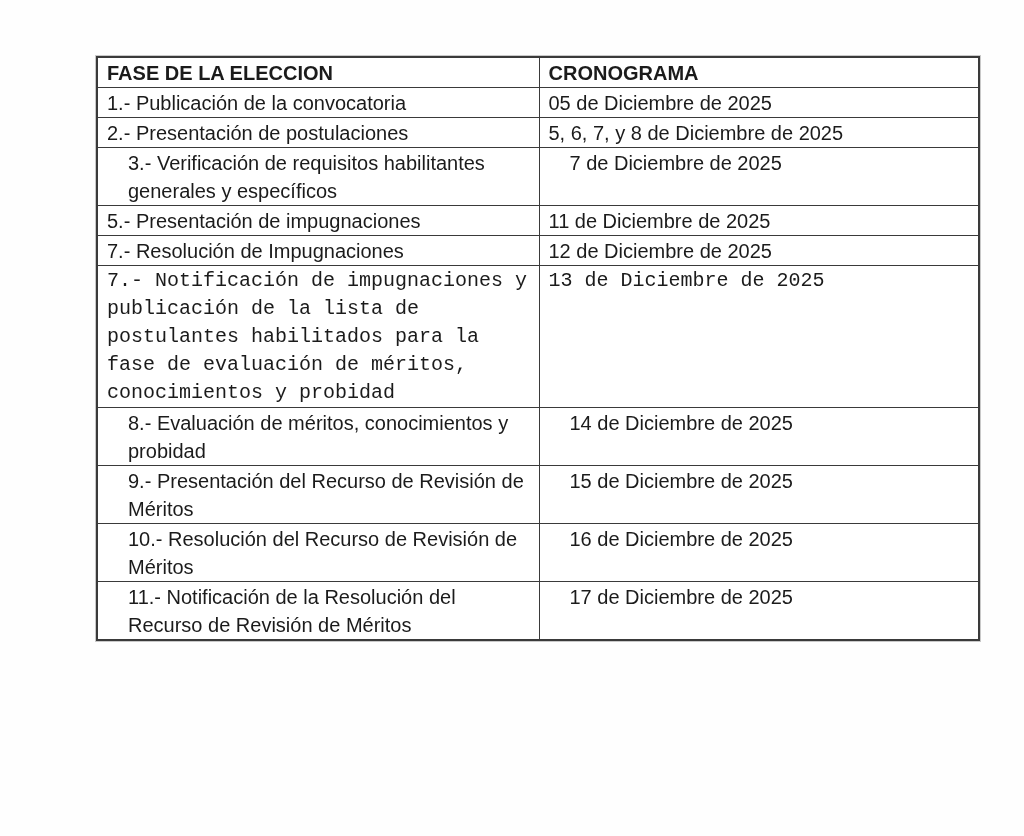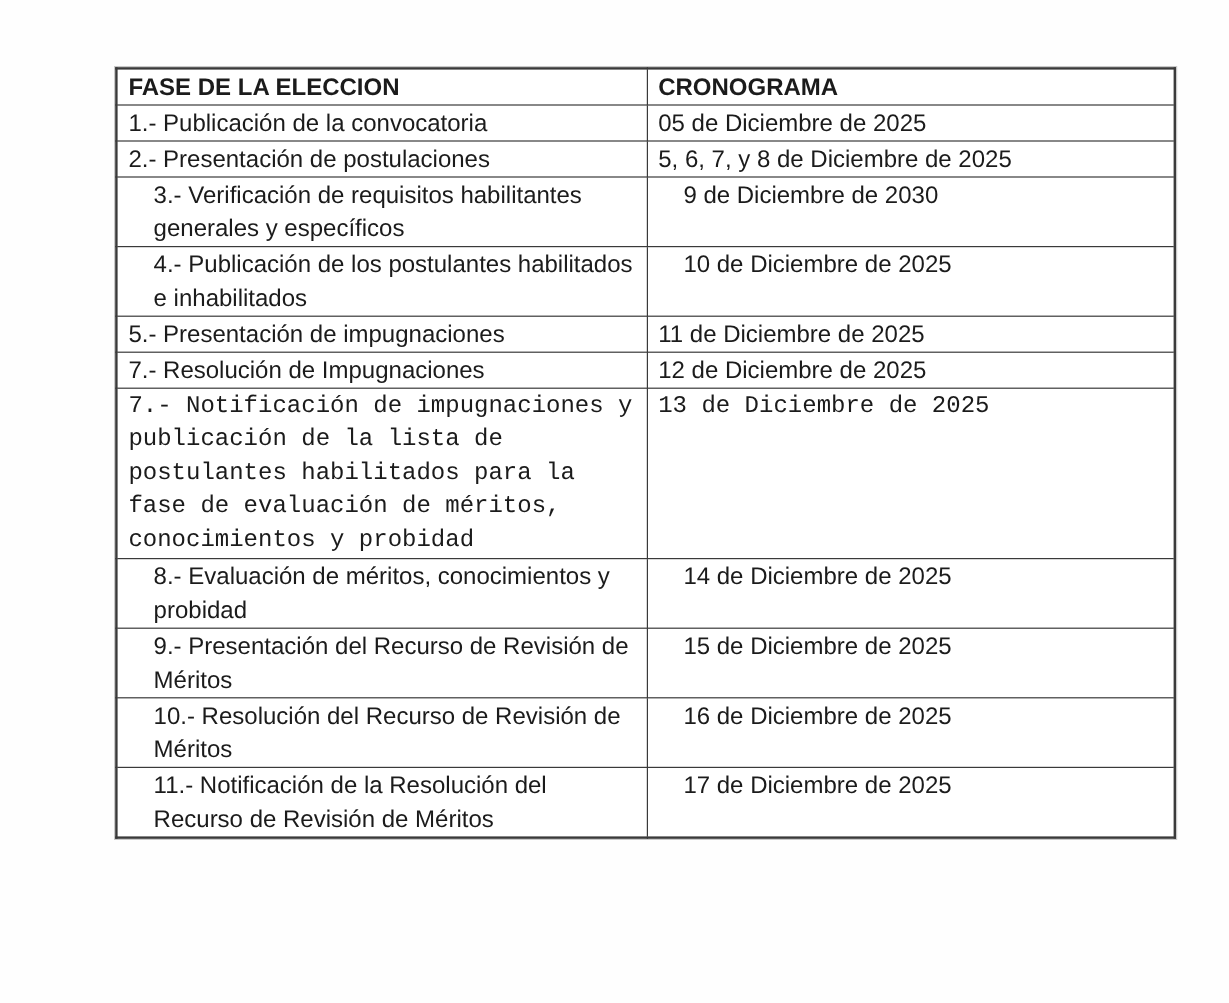--- a/index.html
+++ b/index.html
@@ -68,25 +68,21 @@
       <tr class="h1">
         <td>1.- Publicación de la convocatoria</td>
         <td>05 de Diciembre de 2025</td>
       </tr>
       <tr class="h1">
         <td>2.- Presentación de postulaciones</td>
         <td>5, 6, 7, y 8 de Diciembre de 2025</td>
       </tr>
       <tr class="h2">
         <td>3.- Verificación de requisitos habilitantes generales y específicos</td>
-        <td>9 de Diciembre de 2030</td>
-      </tr>
-      <tr class="h2">
-        <td>4.- Publicación de los postulantes habilitados e inhabilitados</td>
-        <td>10 de Diciembre de 2025</td>
+        <td>7 de Diciembre de 2025</td>
       </tr>
       <tr class="h1">
         <td>5.- Presentación de impugnaciones</td>
         <td>11 de Diciembre de 2025</td>
       </tr>
       <tr class="h1">
         <td>7.- Resolución de Impugnaciones</td>
         <td>12 de Diciembre de 2025</td>
       </tr>
       <tr class="h4">

